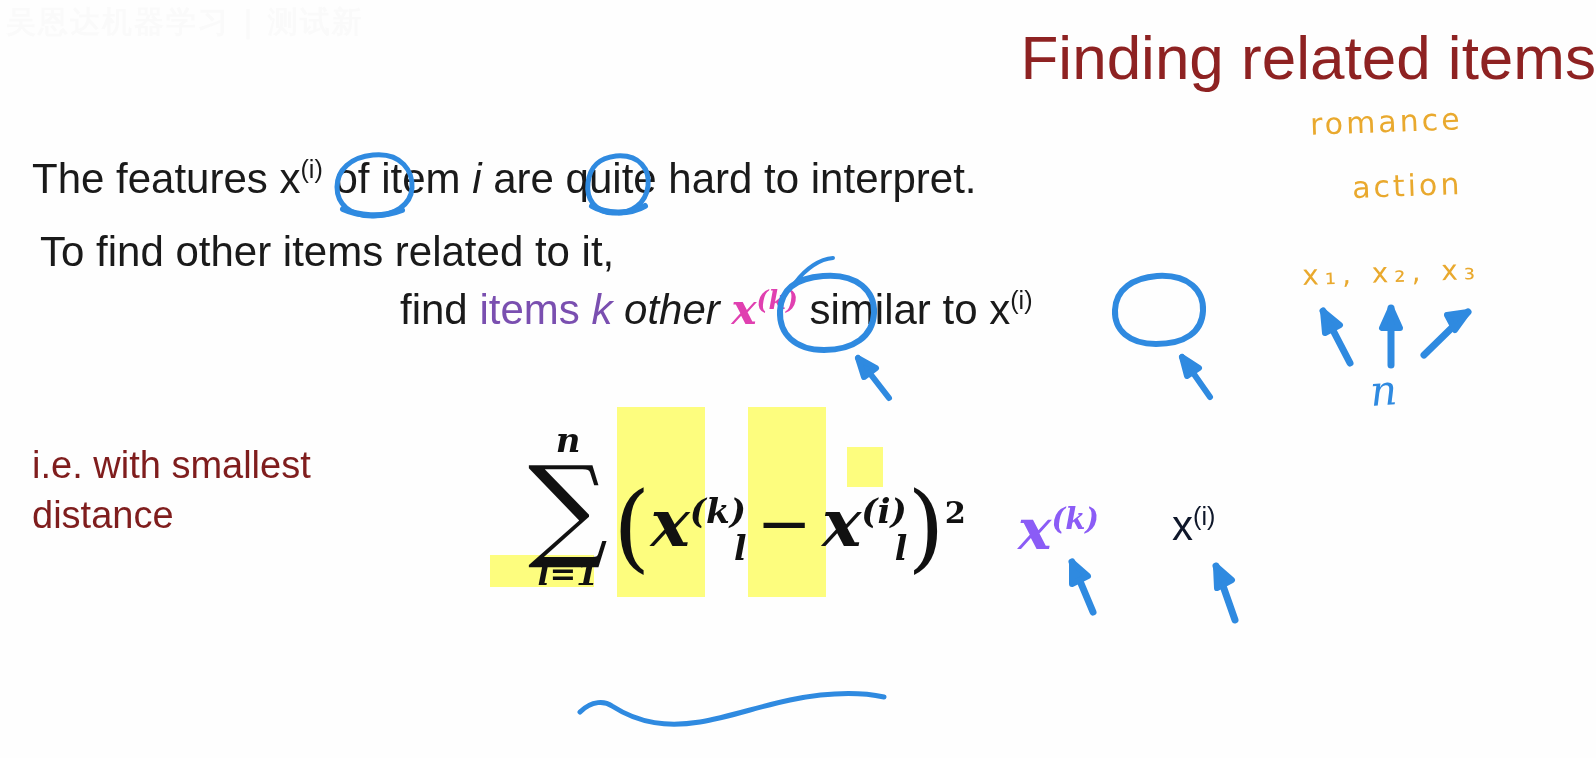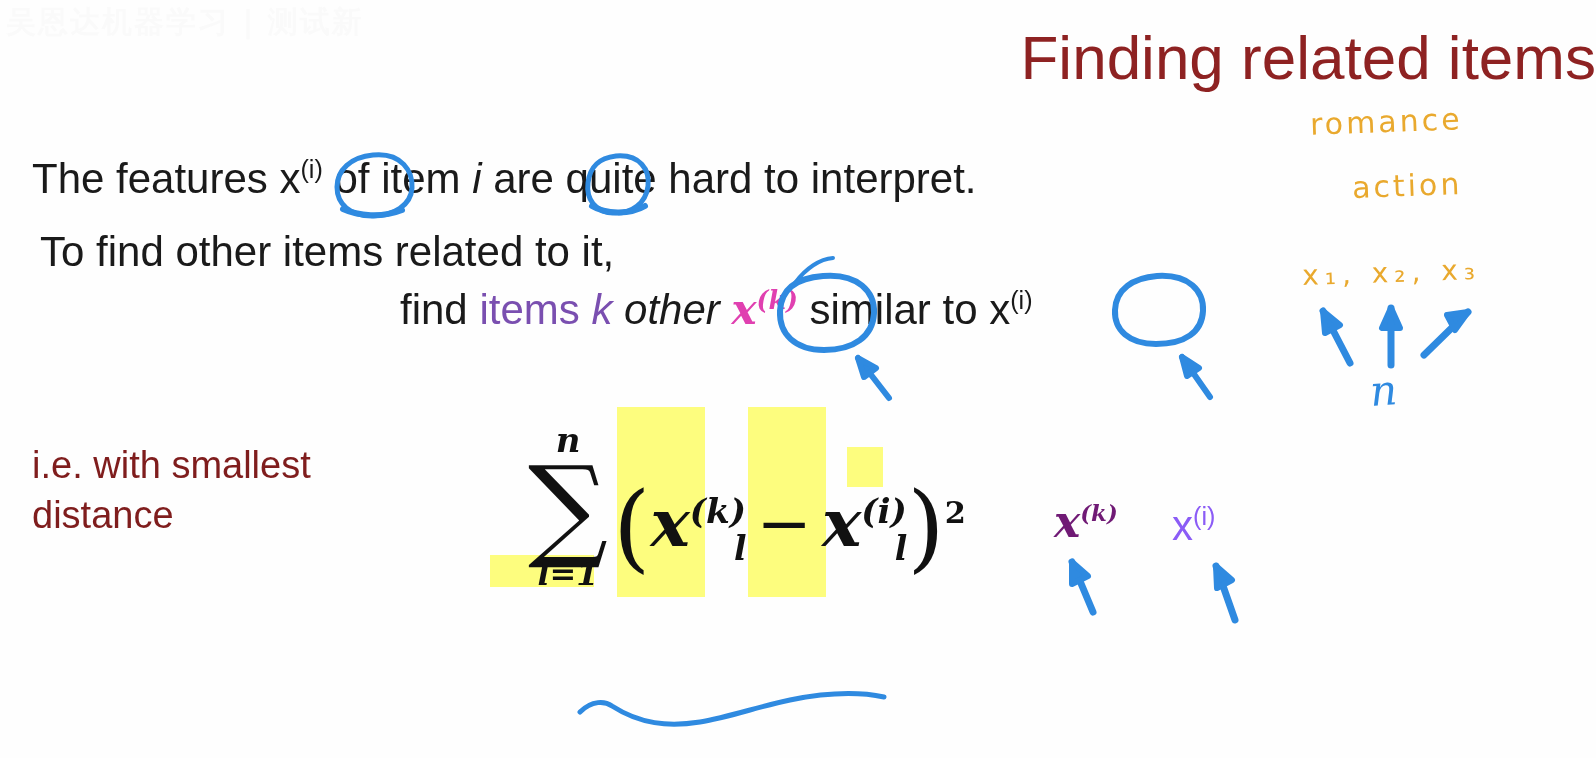--- a/index.html
+++ b/index.html
@@ -118,26 +118,26 @@
   #hw-n{
     position:absolute;left:1370px;top:366px;
     color:#2f8ae0;font-size:42px;font-style:italic;
     font-family:"DejaVu Serif", serif;
     transform:rotate(-4deg);
   }
 
   
   #lbl-xk{
     position:absolute;left:1018px;top:496px;
-    font-size:44px;color:#701a75;
-    font-family:"DejaVu Serif", serif;font-style:italic;font-weight:bold;margin-left:36px;
+    font-size:56px;color:#8b5cf6;
+    font-family:"DejaVu Serif", serif;font-style:italic;font-weight:bold;
   }
   #lbl-xi{
     position:absolute;left:1172px;top:502px;
-    font-size:42px;color:#8b5cf6;
+    font-size:42px;color:#0f172a;
     font-family:"Liberation Sans", sans-serif;
   }
 
   
   #ink{position:absolute;left:0;top:0;width:1596px;height:758px;z-index:5;pointer-events:none;}
 </style>
 </head>
 <body>
 
 <div id="slide">

